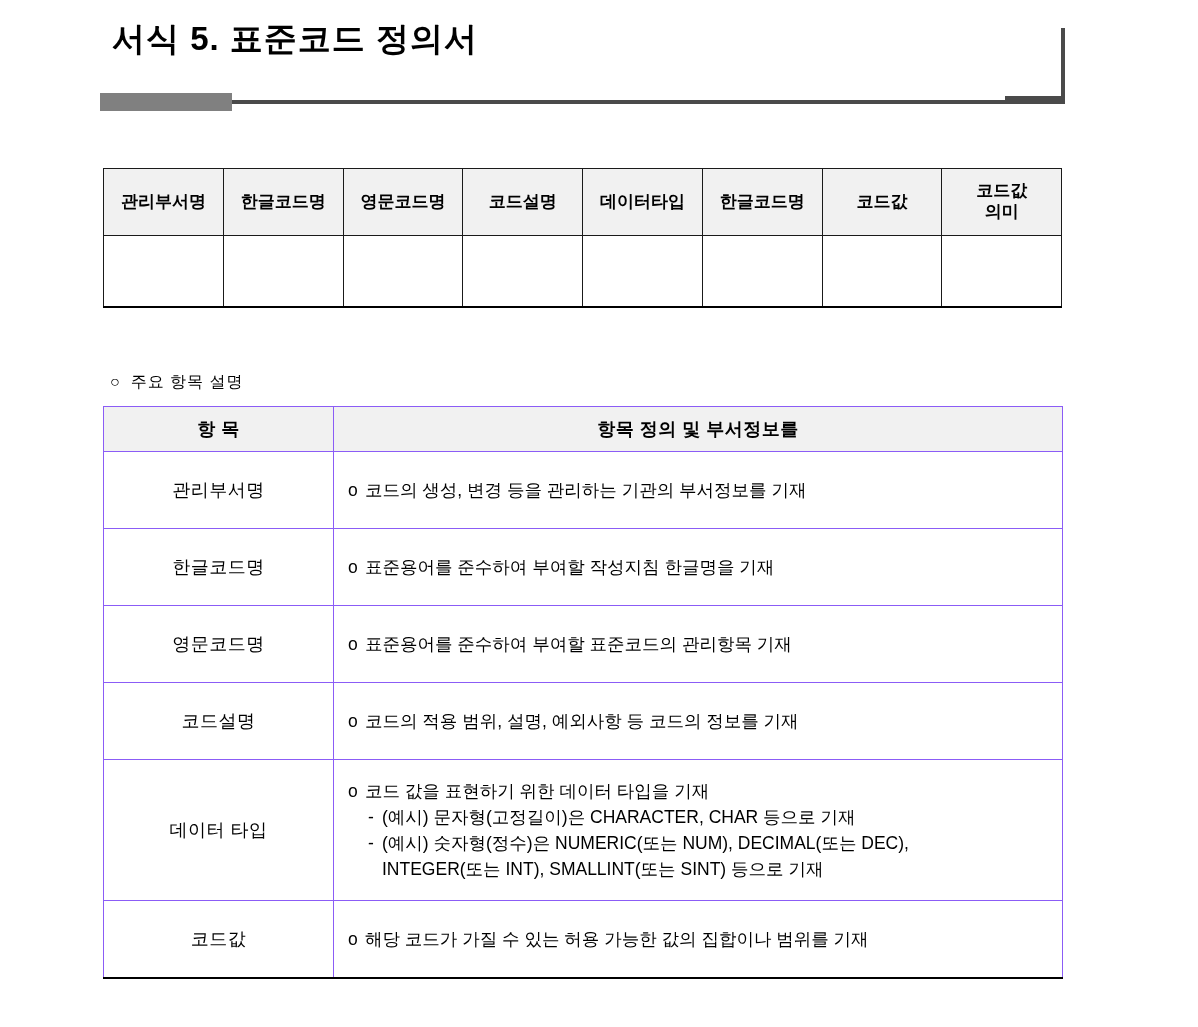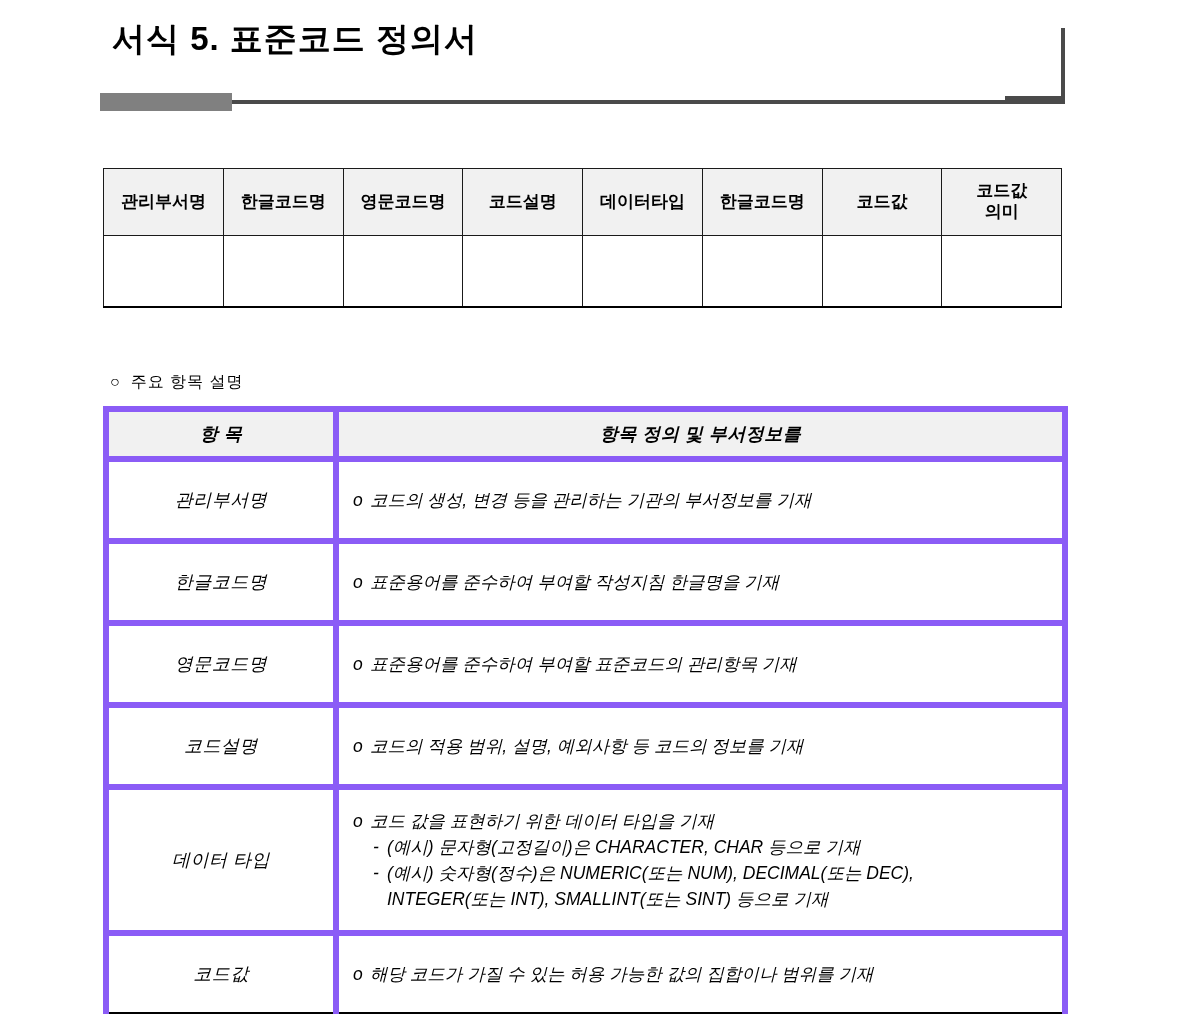--- a/index.html
+++ b/index.html
@@ -135,23 +135,22 @@
   .guide-table {
     position: absolute;
     left: 103px;
     top: 406px;
     width: 959px;
     border-collapse: collapse;
     table-layout: fixed;
   }
   .guide-table th,
   .guide-table td {
-    border: 6px solid #8b5cf6;
+    border: 1px solid #8b5cf6;
     vertical-align: middle;
-    font-style: italic;
   }
   .guide-table thead th {
     background: #f1f1f1;
     font-size: 18px;
     font-weight: bold;
     height: 42px;
     text-align: center;
     letter-spacing: 0.5px;
   }
   .guide-table td.item-cell {

